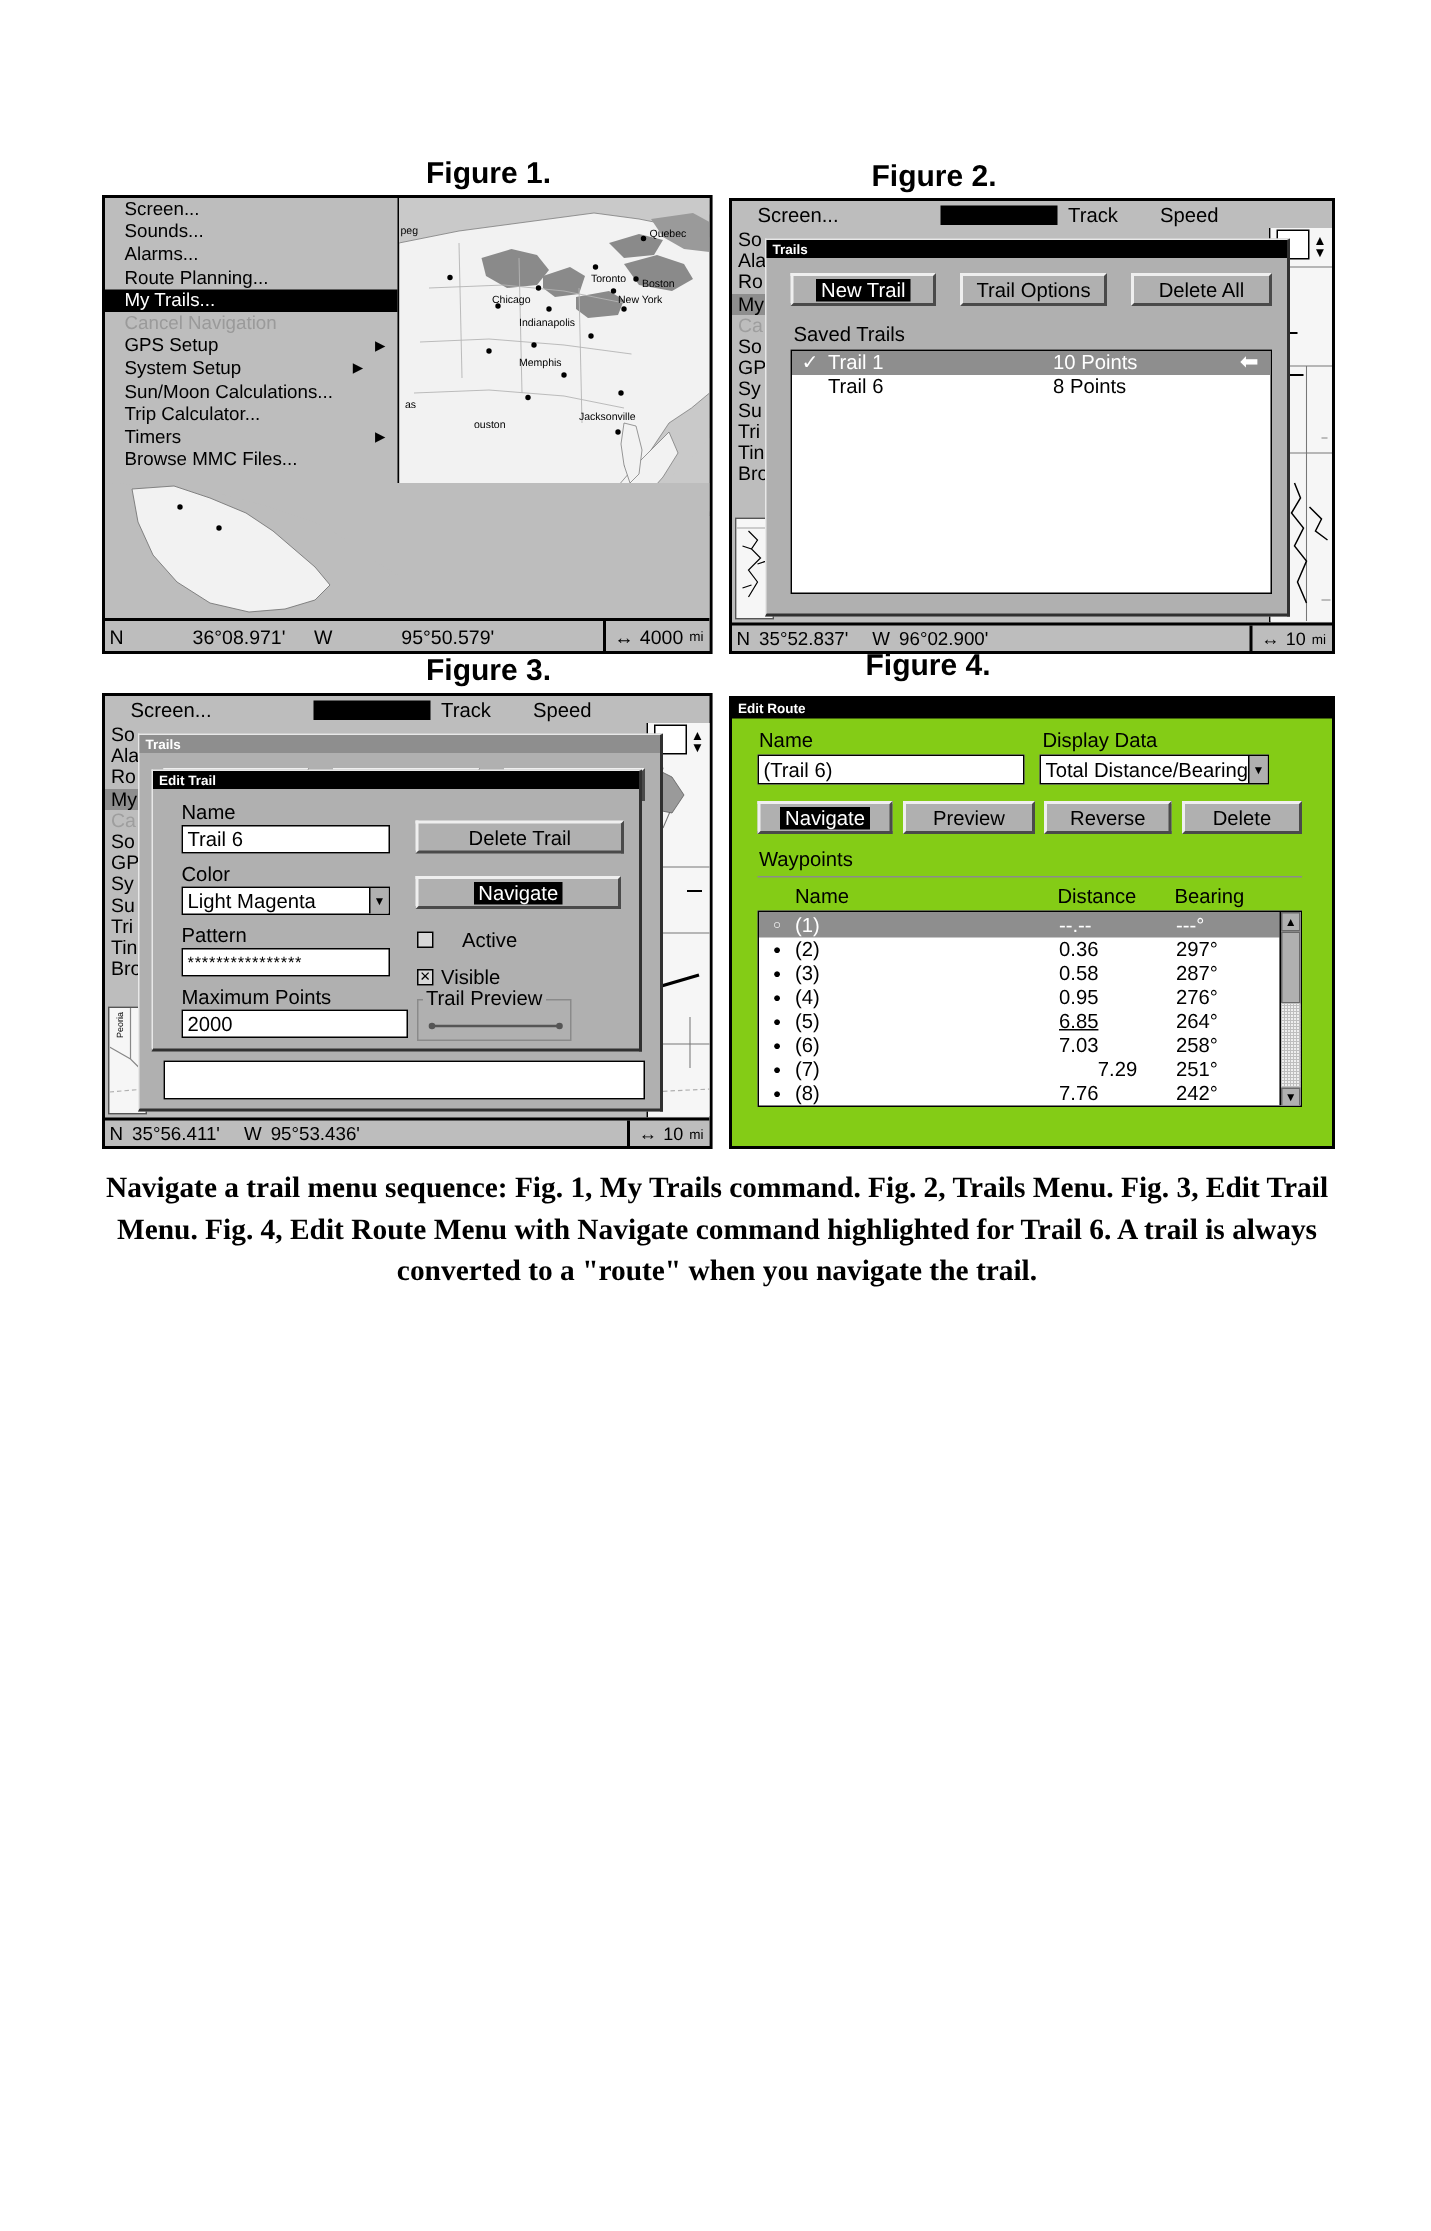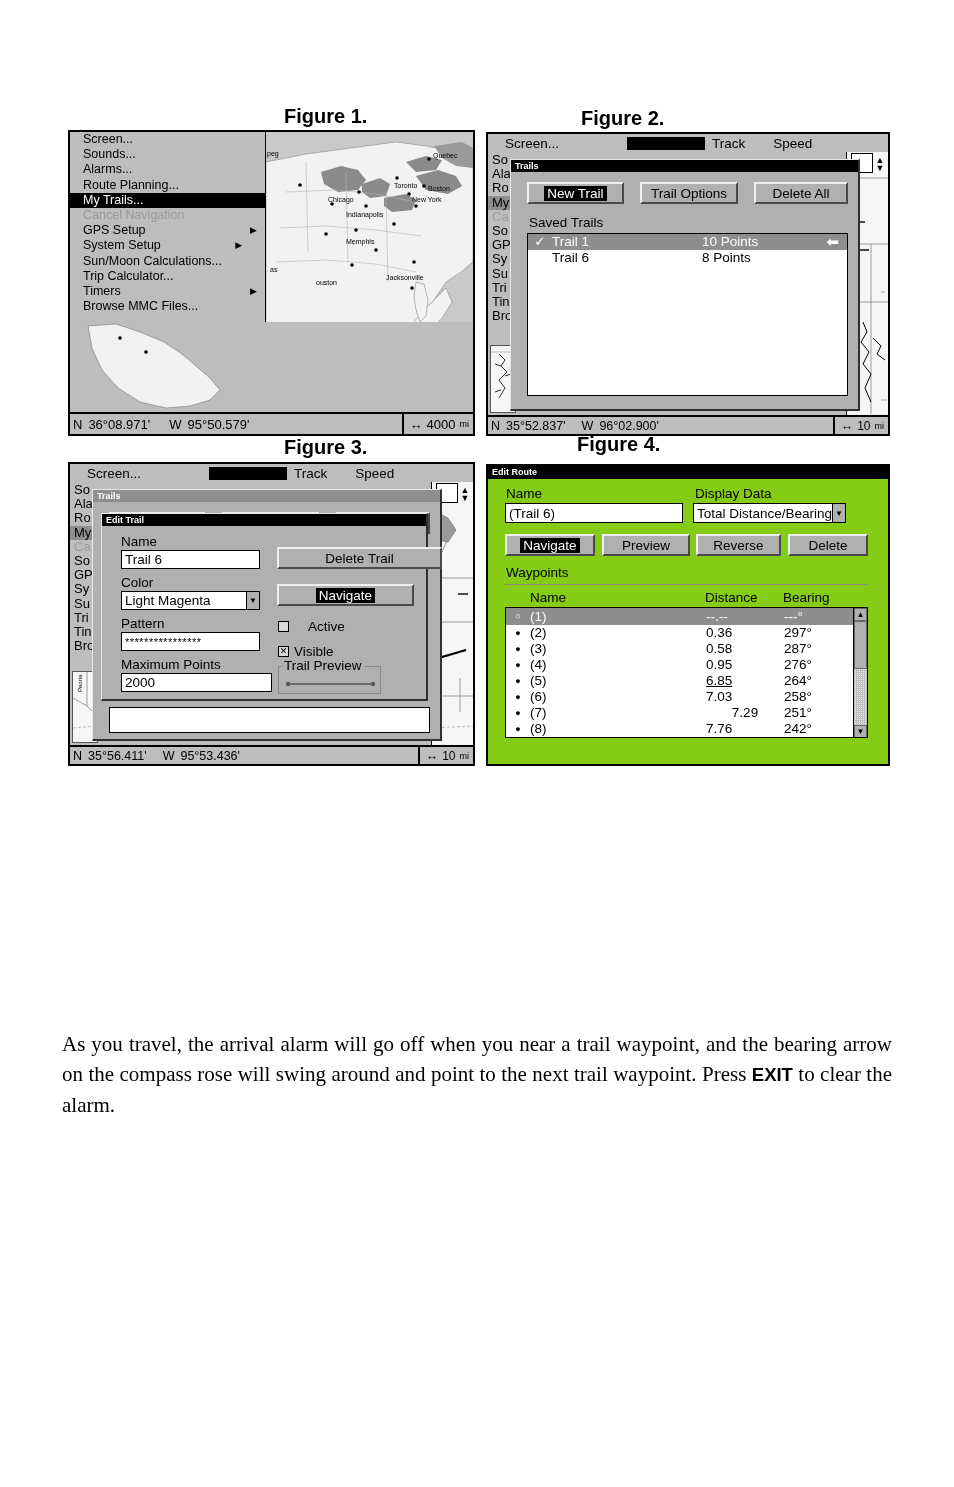--- a/index.html
+++ b/index.html
@@ -53,21 +53,21 @@
   #fig1 .lowermap{
     position:absolute;left:0;top:190px;right:0;bottom:22px;
     background:#bdbdbd;overflow:hidden;
   }
   #fig1 .statusbar{
     position:absolute;left:0;right:0;bottom:0;height:22px;
     background:#bdbdbd;border-top:2px solid #000;
     display:flex;align-items:center;font-size:13px;
   }
   #fig1 .statusbar .ns{padding-left:3px;padding-right:6px;}
-  #fig1 .statusbar .coord{padding-right:16px;}
+  #fig1 .statusbar .coord{padding-right:16px;margin-left:40px;}
   #fig1 .statusbar .zoombox{
     margin-left:auto;border-left:2px solid #000;height:100%;
     display:flex;align-items:center;padding:0 4px 0 6px;gap:4px;
   }
   .zl{font-size:13px;}
   .zs{font-size:9px;}
 
   
   .devscreen{background:#bdbdbd;}
   .dev-topbar{
@@ -516,21 +516,21 @@
       <div class="lbl" style="position:absolute;left:19px;top:102px;">Pattern</div>
       <div class="field" style="position:absolute;left:19px;top:118px;width:139px;height:19px;font-size:11px;letter-spacing:0.5px;">
         <span>****************</span>
       </div>
 
       <div class="lbl" style="position:absolute;left:19px;top:143px;">Maximum Points</div>
       <div class="field" style="position:absolute;left:19px;top:159px;width:151px;height:19px;">
         <span>2000</span>
       </div>
 
-      <div class="btn" style="position:absolute;left:175px;top:33px;width:165px;height:22px;">
+      <div class="btn" style="position:absolute;left:175px;top:33px;width:139px;height:22px;">
         <span>Delete Trail</span>
       </div>
       <div class="btn" style="position:absolute;left:175px;top:70px;width:137px;height:22px;">
         <span class="hl">Navigate</span>
       </div>
 
       <div style="position:absolute;left:176px;top:105px;display:flex;align-items:center;gap:19px;">
         <span style="width:11px;height:11px;background:#d8d8d8;border:1px solid #000;display:inline-block;"></span>
         <span class="lbl">Active</span>
       </div>
@@ -650,16 +650,16 @@
 
       <div class="sbar">
         <div class="arrow">▲</div>
         <div class="thumb" style="height:48px;"></div>
         <div class="track" style="height:56px;"></div>
         <div class="arrow">▼</div>
       </div>
     </div>
   </div>
 
-
-  <div class="para" id="p2"><span>As you travel, the arrival alarm will go off when you near a trail waypoint, and the bearing arrow on the compass rose will swing around and point to the next trail waypoint. Press </span><b>EXIT</b><span> to clear the alarm.</span></div>
+  <div class="caption">Navigate a trail menu sequence: Fig. 1, My Trails command. Fig. 2, Trails Menu. Fig. 3, Edit Trail Menu. Fig. 4, Edit Route Menu with Navigate command highlighted for Trail 6. A trail is always converted to a "route" when you navigate the trail.</div>
+
 
 </div>
 
 </body></html>

